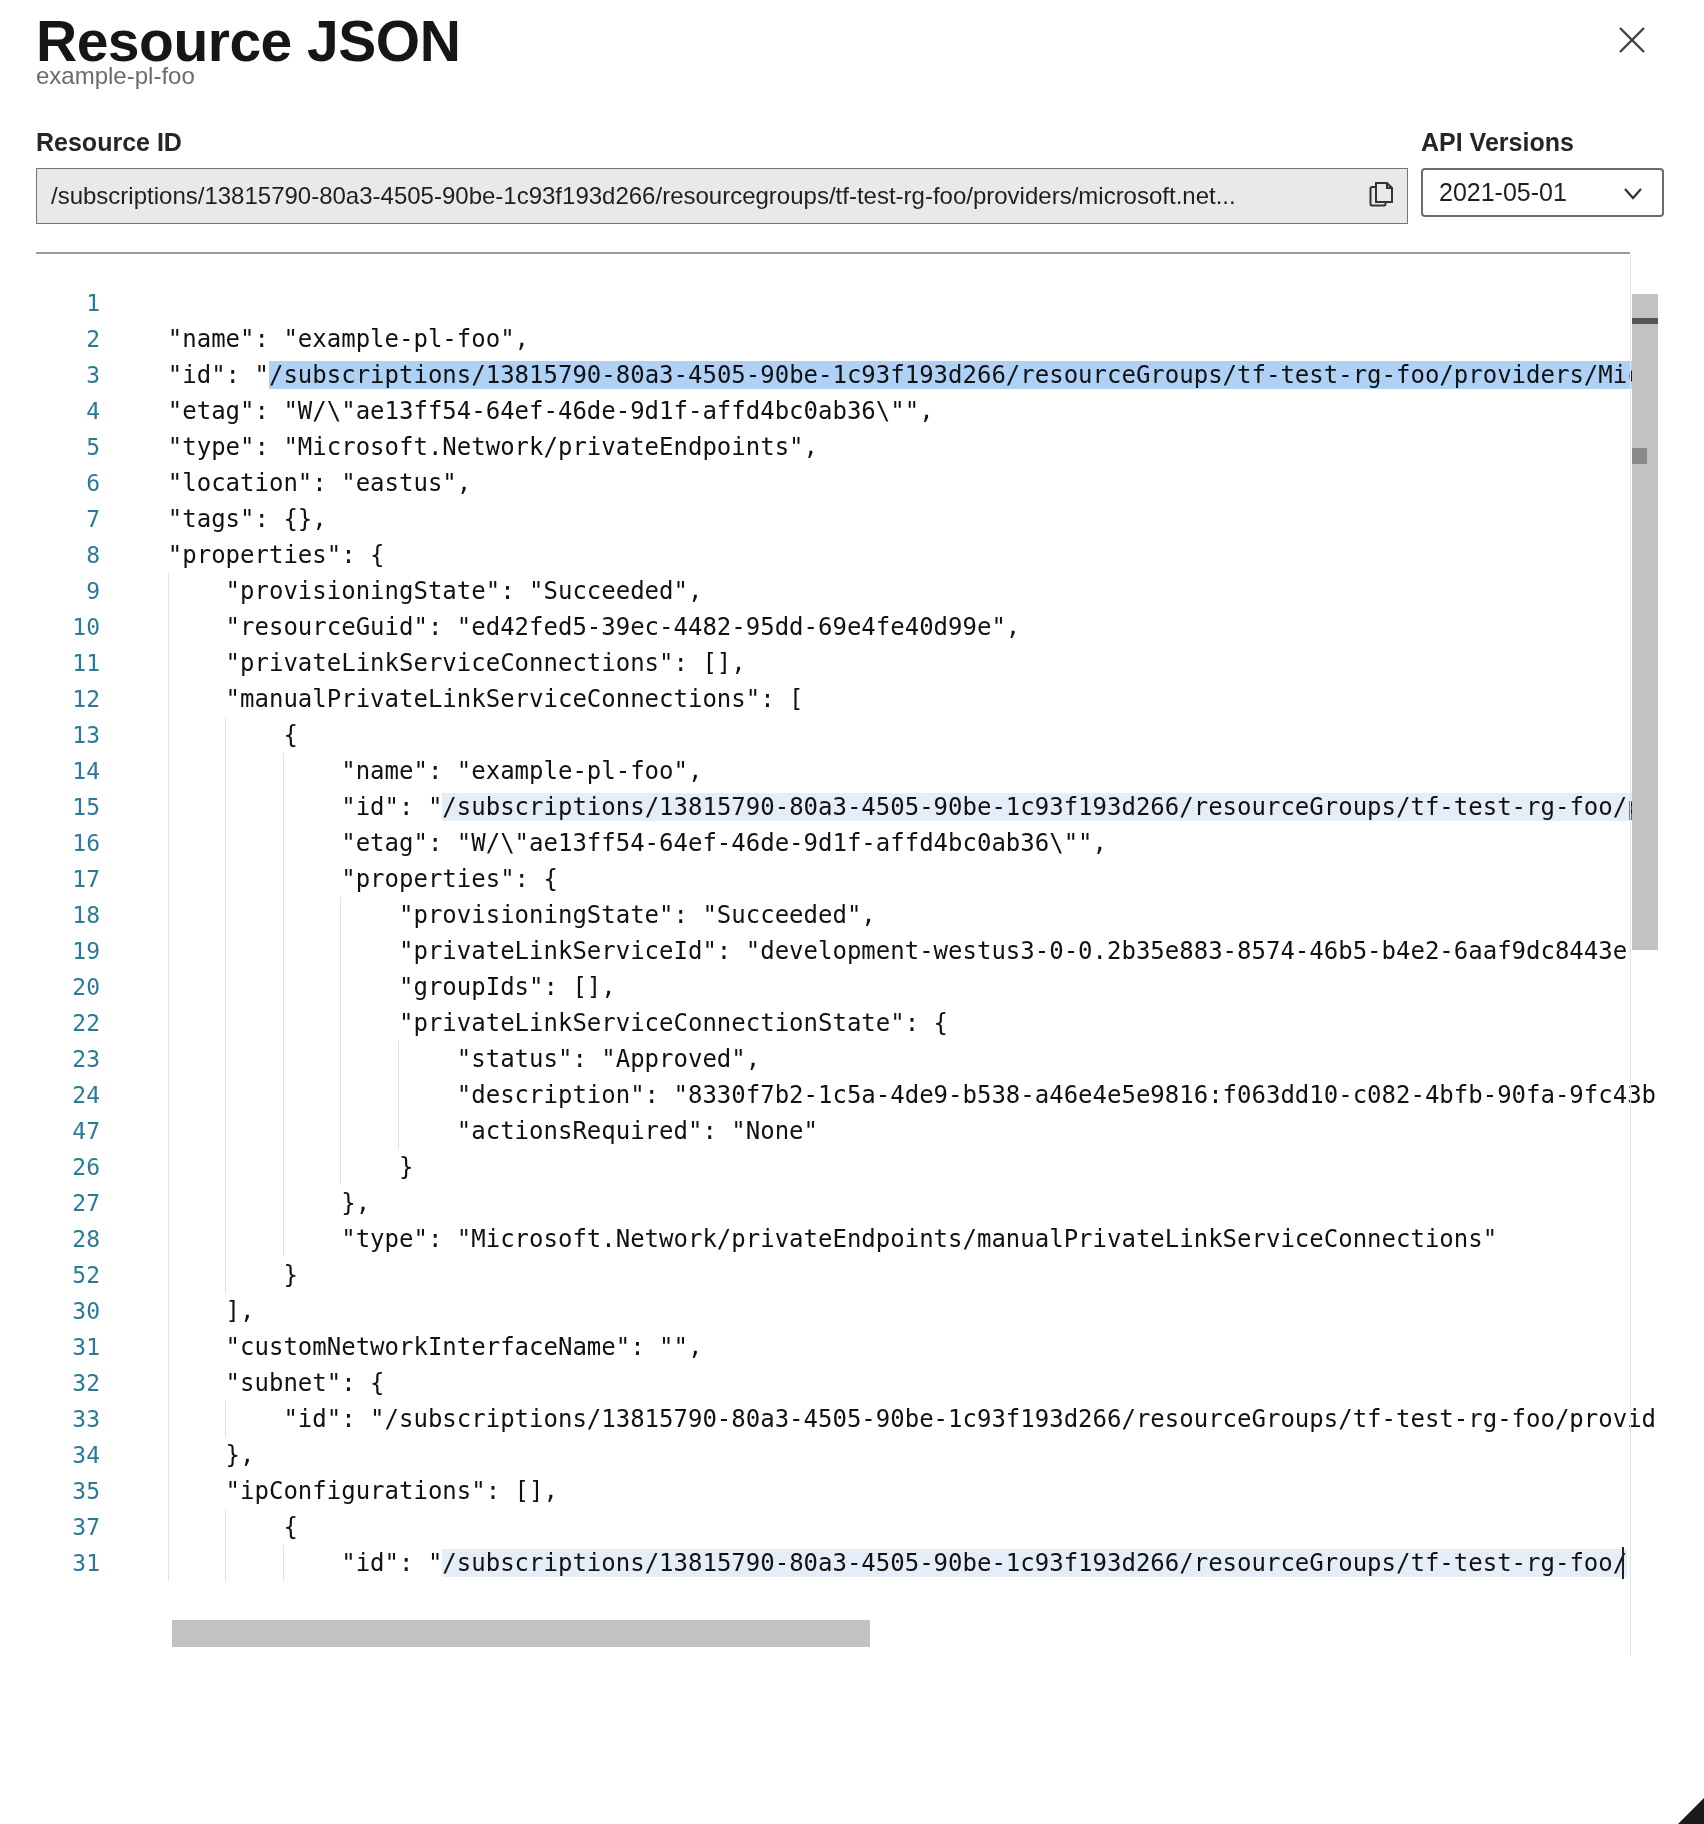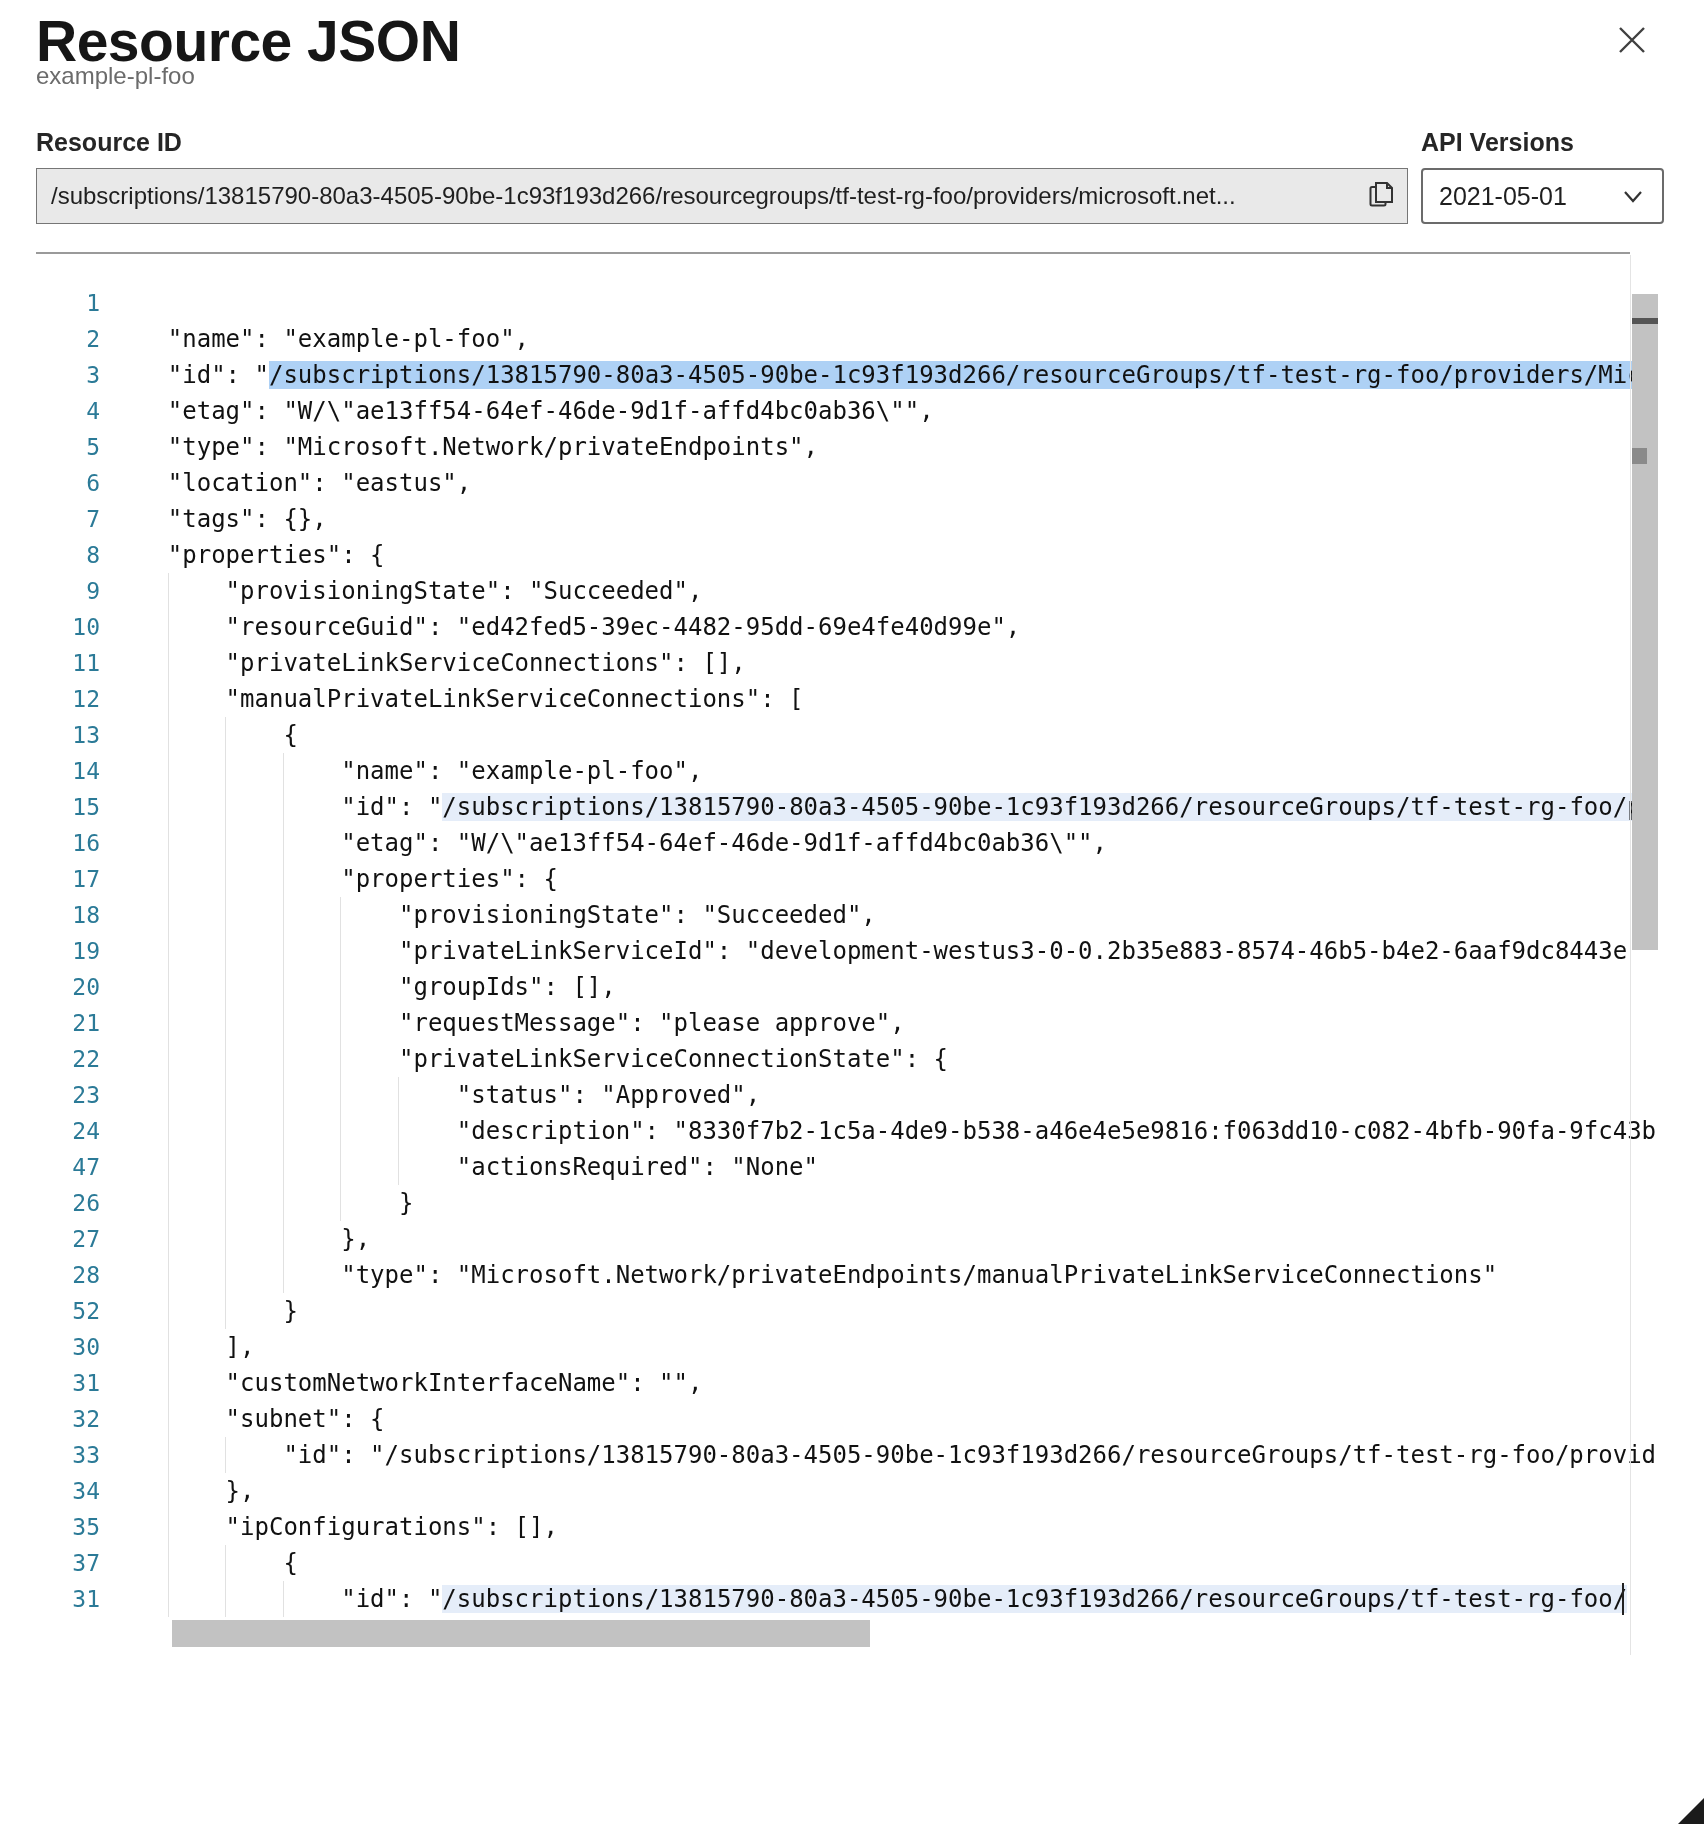--- a/index.html
+++ b/index.html
@@ -12,21 +12,21 @@
   
   .field-label{position:absolute;top:128px;font-size:25px;font-weight:700;color:#262626;}
   #lbl-resource-id{left:36px;text-align:center;}
   #lbl-api{left:1421px;}
   
   .rid-input{position:absolute;left:36px;top:168px;width:1372px;height:56px;background:#e9e9e9;
              border:1px solid #767676;box-sizing:border-box;display:flex;align-items:center;}
   .rid-text{font-size:24px;color:#1f1f1f;padding-left:14px;white-space:nowrap;overflow:hidden;flex:1;}
   .copy-btn{width:52px;height:100%;display:flex;align-items:center;justify-content:center;cursor:pointer;flex:none;}
   
-  .api-select{position:absolute;left:1421px;top:168px;width:243px;height:56px;background:#fff;
+  .api-select{position:absolute;left:1421px;top:168px;width:243px;height:49px;background:#fff;
               border:2px solid #6b6b6b;border-radius:4px;box-sizing:border-box;display:flex;align-items:center;cursor:pointer;}
   .api-value{font-size:25px;color:#1f1f1f;padding-left:16px;flex:1;}
   .api-chevron{padding-right:16px;display:flex;align-items:center;}
   
   .editor-topline{position:absolute;left:36px;top:252px;width:1594px;height:2px;background:#9a9a9a;}
   .editor{position:absolute;left:0;top:255px;width:1656px;height:1420px;overflow:hidden;background:#fff;}
   .code-lines{position:absolute;left:0;top:30px;width:100%;}
   .code-row{position:relative;height:36px;}
   .ln{position:absolute;left:0;top:0;width:100px;text-align:right;font-family:"DejaVu Sans Mono",monospace;
       font-size:23px;line-height:36px;color:#2b7a97;}
@@ -196,28 +196,20 @@
         </div>
         <div class="code-row">
           <span class="ln">20</span>
           <span class="guide" style="left: 167.6px;"></span>
           <span class="guide" style="left: 225.2px;"></span>
           <span class="guide" style="left: 282.8px;"></span>
           <span class="guide" style="left: 340.4px;"></span>
           <span class="code">                    "groupIds": [],</span>
         </div>
         <div class="code-row">
-          <span class="ln">21</span>
-          <span class="guide" style="left: 167.6px;"></span>
-          <span class="guide" style="left: 225.2px;"></span>
-          <span class="guide" style="left: 282.8px;"></span>
-          <span class="guide" style="left: 340.4px;"></span>
-          <span class="code">                    "requestMessage": "please approve",</span>
-        </div>
-        <div class="code-row">
           <span class="ln">22</span>
           <span class="guide" style="left: 167.6px;"></span>
           <span class="guide" style="left: 225.2px;"></span>
           <span class="guide" style="left: 282.8px;"></span>
           <span class="guide" style="left: 340.4px;"></span>
           <span class="code">                    "privateLinkServiceConnectionState": {</span>
         </div>
         <div class="code-row">
           <span class="ln">23</span>
           <span class="guide" style="left: 167.6px;"></span>

